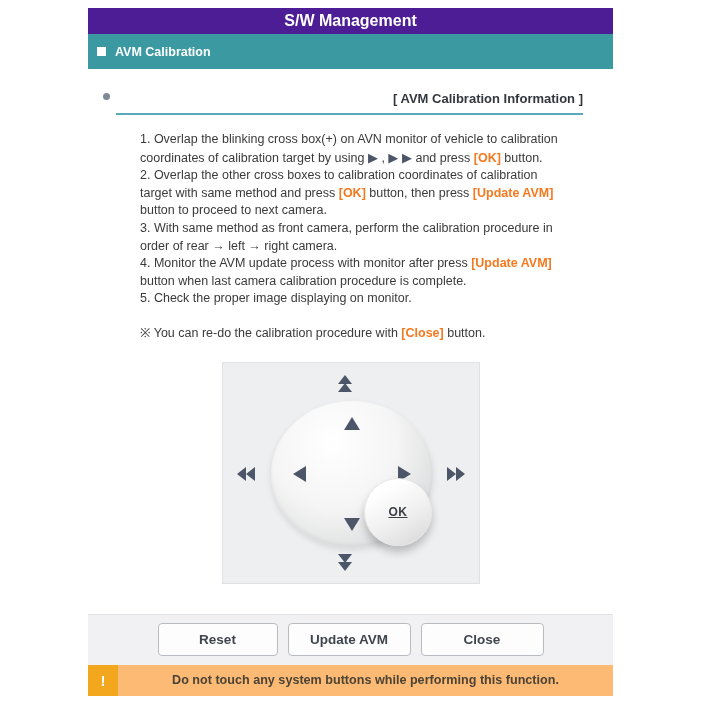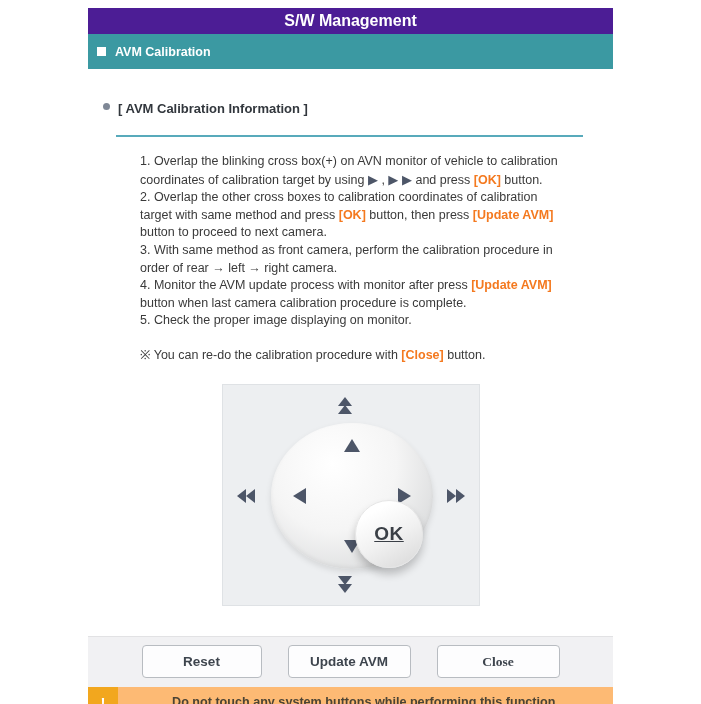--- a/index.html
+++ b/index.html
@@ -6,40 +6,40 @@
   html,body { width:701px; height:704px; background:#ffffff; font-family:"Liberation Sans", sans-serif; }
   .app { width:525px; margin-left:88px; padding-top:8px; }
 
   
   .titlebar { height:26px; background:#4c1d95; color:#ffffff; display:flex; align-items:center; justify-content:center; font-weight:bold; font-size:16px; }
   .subheader { height:35px; background:#3b99a2; color:#ffffff; display:flex; align-items:center; padding-left:9px; font-weight:bold; font-size:12.5px; }
   .square-marker { width:9px; height:9px; background:#ffffff; margin-right:9px; }
 
   
   .content { padding:0 30px 0 28px; }
-  .section-title { margin-top:30px; position:relative; padding-bottom:18px; border-bottom:2px solid #58aabb; }
+  .section-title { margin-top:20px; position:relative; padding-bottom:6px; border-bottom:2px solid #58aabb;text-align:right; }
   .bullet-dot { position:absolute; left:-13px; top:4px; width:7px; height:7px; border-radius:50%; background:#7f8896; }
   .section-title-text { font-weight:bold; font-size:13px; color:#32373d; margin-left:2px; }
 
   .instructions { margin-top:16px; margin-left:24px; width:462px; font-size:12.5px; color:#3a3a3a; }
   .instructions .line { line-height:17.6px; white-space:nowrap; }
   .instructions .note-line { margin-top:17px; }
   .seg-accent { color:#f4791f; font-weight:bold; }
   .seg-arrow { color:#4d5668; font-size:13px; }
 
   
   .dpad-panel { position:relative; margin:19px 0 0 134px; width:258px; height:222px; background:#edeff1; border:1px solid #dfe2e5; }
   .dial { position:absolute; left:48px; top:38px; width:162px; height:146px; border-radius:50%;
           background:radial-gradient(ellipse at 38% 28%, #ffffff 0%, #f5f5f5 45%, #dcddde 80%, #d3d4d6 100%);
           box-shadow:0 3px 6px rgba(0,0,0,0.10), inset 0 -2px 4px rgba(0,0,0,0.05); }
-  .ok-btn { position:absolute; left:84px; top:77px; width:68px; height:68px; border-radius:50%;
+  .ok-btn { position:absolute; left:93px; top:77px; width:68px; height:68px; border-radius:50%;
             background:linear-gradient(150deg, #ffffff 20%, #f1f1f1 55%, #d7d7d7 100%);
             box-shadow:0 6px 9px rgba(0,0,0,0.22); border:1px solid #e6e6e6;
             display:flex; align-items:center; justify-content:center;
-            font-weight:bold; font-size:19px; color:#3a3f46; letter-spacing:0.5px; cursor:pointer;text-decoration:underline; }
+            font-weight:bold; font-size:12px; color:#3a3f46; letter-spacing:0.5px; cursor:pointer;text-decoration:underline; }
   .tri { width:0; height:0; position:absolute; cursor:pointer; }
   .tri.up    { border-left:8px solid transparent; border-right:8px solid transparent; border-bottom:13px solid #4d5668; left:73px; top:16px; }
   .tri.down  { border-left:8px solid transparent; border-right:8px solid transparent; border-top:13px solid #4d5668; left:73px; bottom:16px; }
   .tri.left  { border-top:8px solid transparent; border-bottom:8px solid transparent; border-right:13px solid #4d5668; left:22px; top:65px; }
   .tri.right { border-top:8px solid transparent; border-bottom:8px solid transparent; border-left:13px solid #4d5668; right:22px; top:65px; }
   .dbl { position:absolute; display:flex; cursor:pointer; }
   .dbl.v { flex-direction:column; left:115px; }
   .dbl.v.top-arrow { top:12px; } .dbl.v.bottom-arrow { bottom:12px; }
   .dbl.h { flex-direction:row; top:104px; }
   .dbl.h.left-arrow { left:14px; } .dbl.h.right-arrow { right:14px; }
@@ -47,24 +47,24 @@
   .s-up + .s-up { margin-top:-1px; }
   .s-down { width:0;height:0;border-left:7px solid transparent;border-right:7px solid transparent;border-top:9px solid #4d5668; }
   .s-down + .s-down { margin-top:-1px; }
   .s-left { width:0;height:0;border-top:7px solid transparent;border-bottom:7px solid transparent;border-right:9px solid #4d5668; }
   .s-left + .s-left { margin-left:0px; }
   .s-right{ width:0;height:0;border-top:7px solid transparent;border-bottom:7px solid transparent;border-left:9px solid #4d5668; }
   .s-right + .s-right { margin-left:0px; }
 
   
   .btn-band { margin-top:30px; height:51px; background:#f1f1f3; border-top:1px solid #e2e2e4;
-              display:flex; align-items:center; justify-content:center; gap:26px; }
+              display:flex; align-items:center; justify-content:center; gap:10px; }
   .btn { height:33px; border:1px solid #b8bcc1; border-radius:4px; background:#fdfdfe;
          font-family:"Liberation Sans", sans-serif; font-weight:bold; font-size:13.5px; color:#3e454e; cursor:pointer; }
-  .btn-reset { width:120px; } .btn-update { width:123px; } .btn-close { width:123px;font-family:Liberation Serif, serif; }
+  .btn-reset { width:120px; } .btn-update { width:123px; } .btn-close { width:123px; }
 
   .warning { height:31px; display:flex; }
   .warning-icon { width:30px; background:#f2a71e; color:#ffffff; font-weight:bold; font-size:15px;
                   display:flex; align-items:center; justify-content:center; }
   .warning-text { flex:1; background:#fdba74; display:flex; align-items:center; justify-content:center;
                   font-weight:bold; font-size:12.6px; color:#4b4335; }
 </style>
 </head>
 <body>
 

